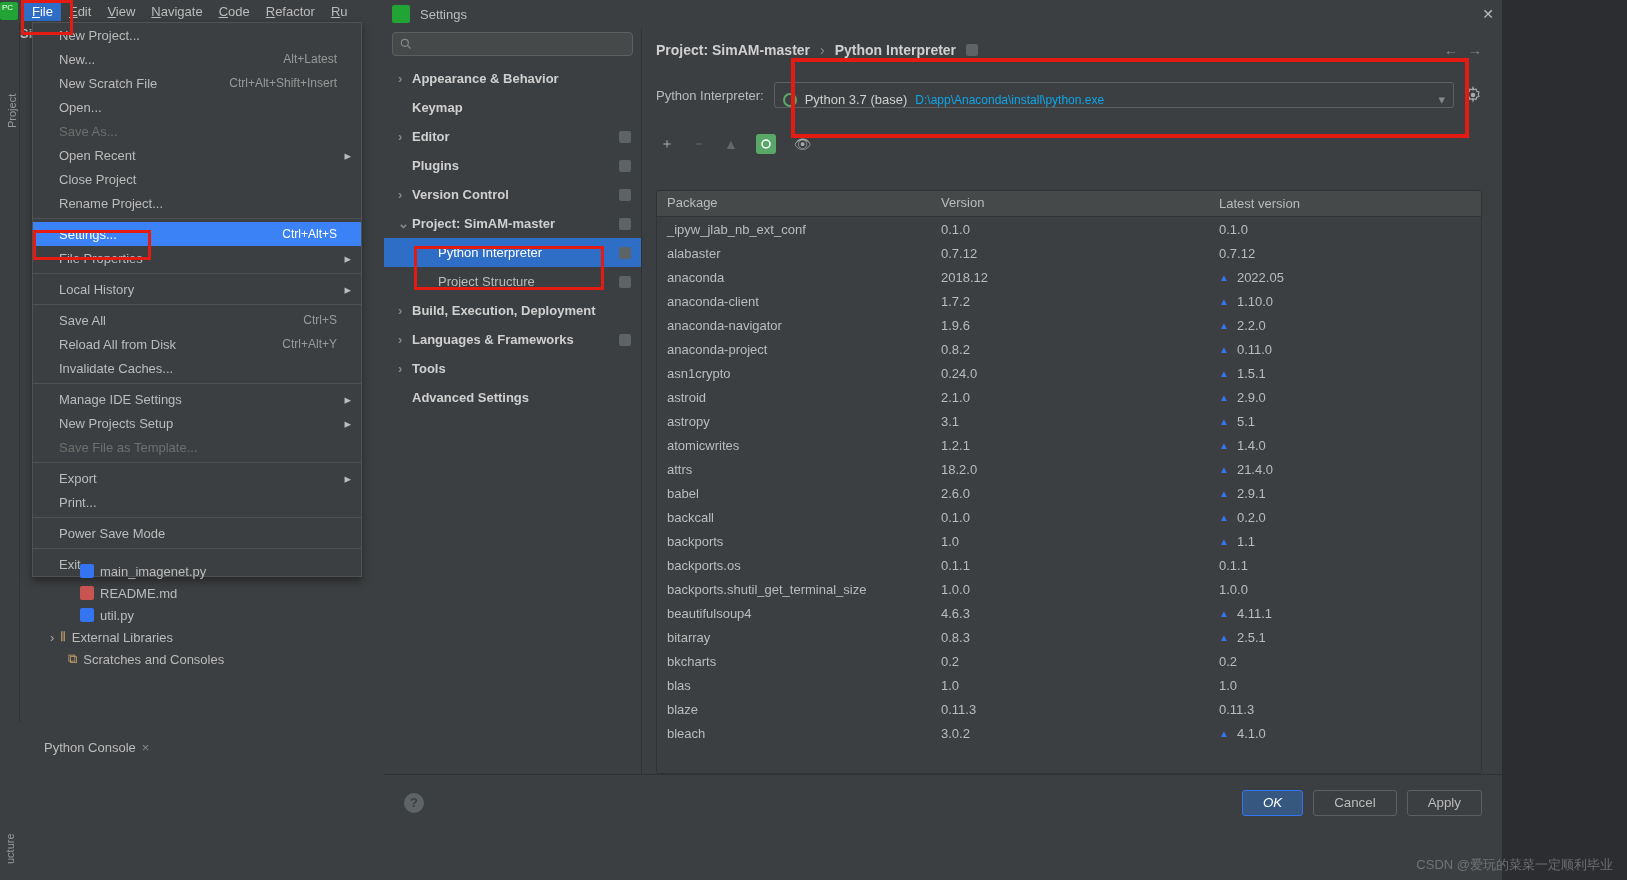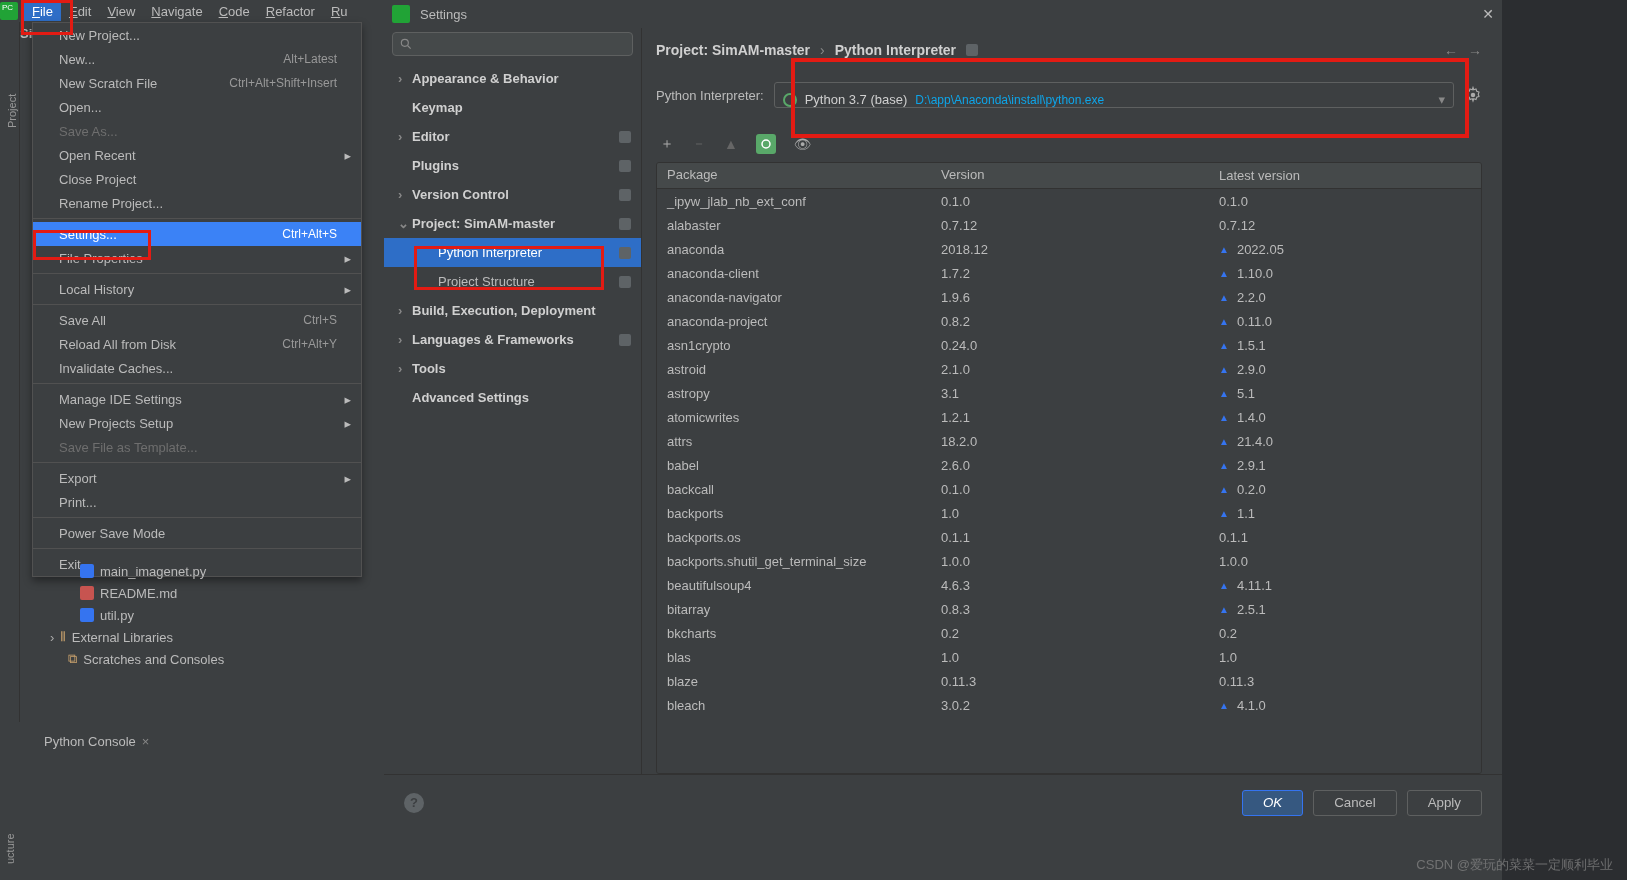--- a/index.html
+++ b/index.html
@@ -32,21 +32,21 @@
 .proj-side .lbl { transform:rotate(-90deg); transform-origin:center; position:absolute; top:70px; left:-18px; font-size:11px; color:#999; width:60px; }
 .struct-side { position:absolute; left:0; bottom:0; width:20px; height:120px; }
 .struct-side .lbl { transform:rotate(-90deg); transform-origin:center; position:absolute; bottom:40px; left:-20px; font-size:11px; color:#999; width:60px; }
 
 .tree-bottom { position:absolute; left:20px; top:560px; width:340px; }
 .tree-bottom .trow { display:flex; align-items:center; height:22px; padding-left:60px; color:#bbb; gap:6px; }
 .tree-bottom .trow.lib { padding-left:30px; }
 .tree-bottom .fileico { width:14px; height:14px; background:#3574f0; border-radius:2px; }
 .tree-bottom .fileico.md { background:#c75450; }
 
-.bottom-tab { position:absolute; left:20px; bottom:120px; height:26px; display:flex; padding-left:24px; gap:6px; color:#bbb; }
+.bottom-tab { position:absolute; left:20px; bottom:120px; height:26px; display:flex; align-items:center; padding-left:24px; gap:6px; color:#bbb; }
 .bottom-tab .x { color:#888; }
 
 
 .settings { position:absolute; left:384px; top:0; width:1118px; height:880px; background:#3c3f41; }
 .settings .titlebar { display:flex; align-items:center; height:28px; padding:0 8px; background:#3c3f41; }
 .settings .titlebar .logo { width:18px; height:18px; background:#21a336; border-radius:2px; margin-right:10px; }
 .settings .titlebar .close { margin-left:auto; color:#bbb; font-size:14px; cursor:pointer; }
 
 .settings .body { display:flex; height:746px; }
 .settings .nav { width:258px; background:#3c3f41; border-right:1px solid #323232; display:flex; flex-direction:column; }
@@ -78,21 +78,21 @@
 .gear { width:18px; height:18px; color:#aaa; cursor:pointer; }
 
 .red-box-interp { position:absolute; left:791px; top:58px; width:678px; height:80px; border:4px solid #e31b13; pointer-events:none; z-index:6; }
 
 .pkg-tools { display:flex; align-items:center; gap:18px; margin-bottom:8px; padding-left:4px; }
 .pkg-tools .tbtn { color:#aaa; cursor:pointer; font-size:14px; }
 .pkg-tools .tbtn.dis { color:#666; }
 .pkg-tools .tbtn.grn { width:20px; height:20px; background:#59a869; border-radius:3px; display:flex; align-items:center; justify-content:center; }
 .pkg-tools .tbtn.grn svg { width:12px; height:12px; }
 
-.pkg-table { flex:1; border:1px solid #323232; border-radius:3px; overflow:hidden; display:flex; flex-direction:column; min-height:0; }
+.pkg-table { flex:1; border:1px solid #323232; border-radius:3px; overflow:hidden; display:flex; flex-direction:column; min-height:0;margin-top:28px; }
 .pkg-table .thead { display:flex; height:26px; background:#45494a; border-bottom:1px solid #323232; }
 .pkg-table .thead .th { padding:4px 10px; color:#bbb; }
 .pkg-table .tbody { flex:1; overflow-y:auto; background:#3c3f41; }
 .pkg-table .tr { display:flex; height:24px; align-items:center; }
 .pkg-table .td { padding:0 10px; color:#bbb; }
 .pkg-table .c1 { width:274px; flex-shrink:0; }
 .pkg-table .c2 { width:278px; flex-shrink:0; }
 .pkg-table .c3 { flex:1; display:flex; align-items:center; gap:8px; }
 .pkg-table .up { color:#3574f0; font-size:10px; }
 

